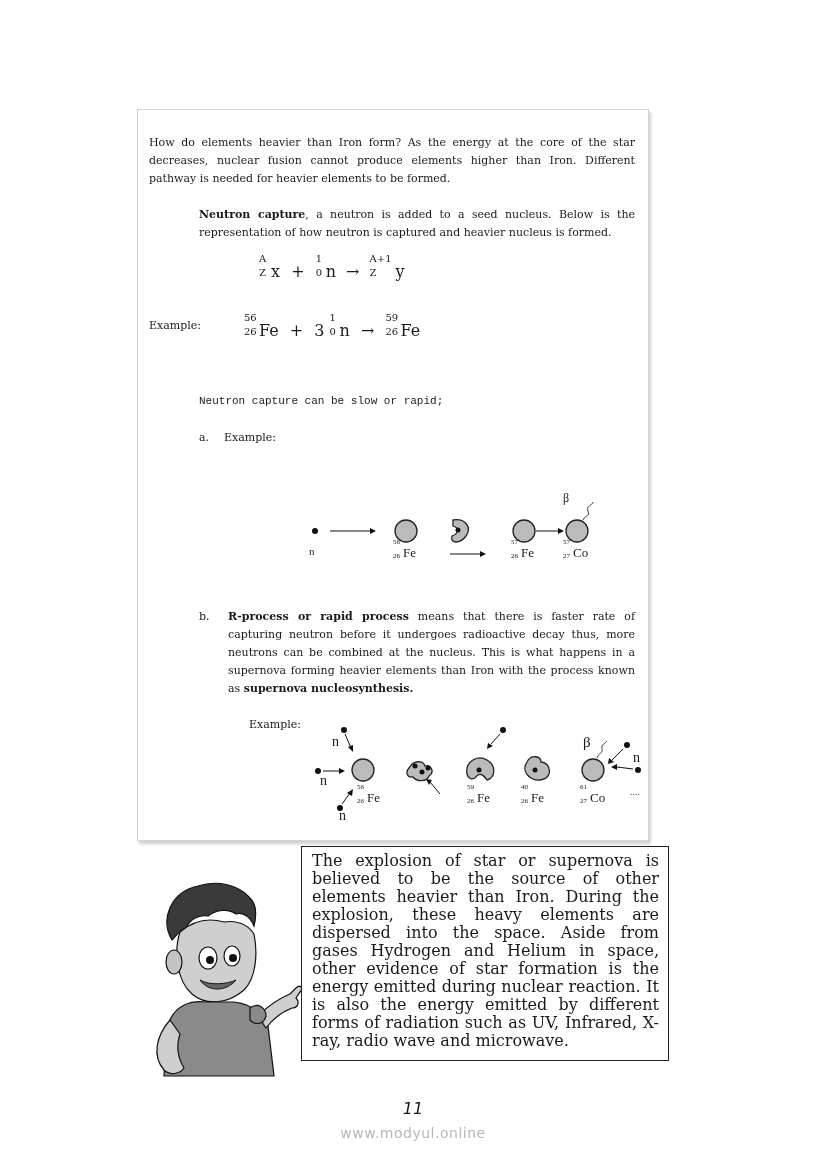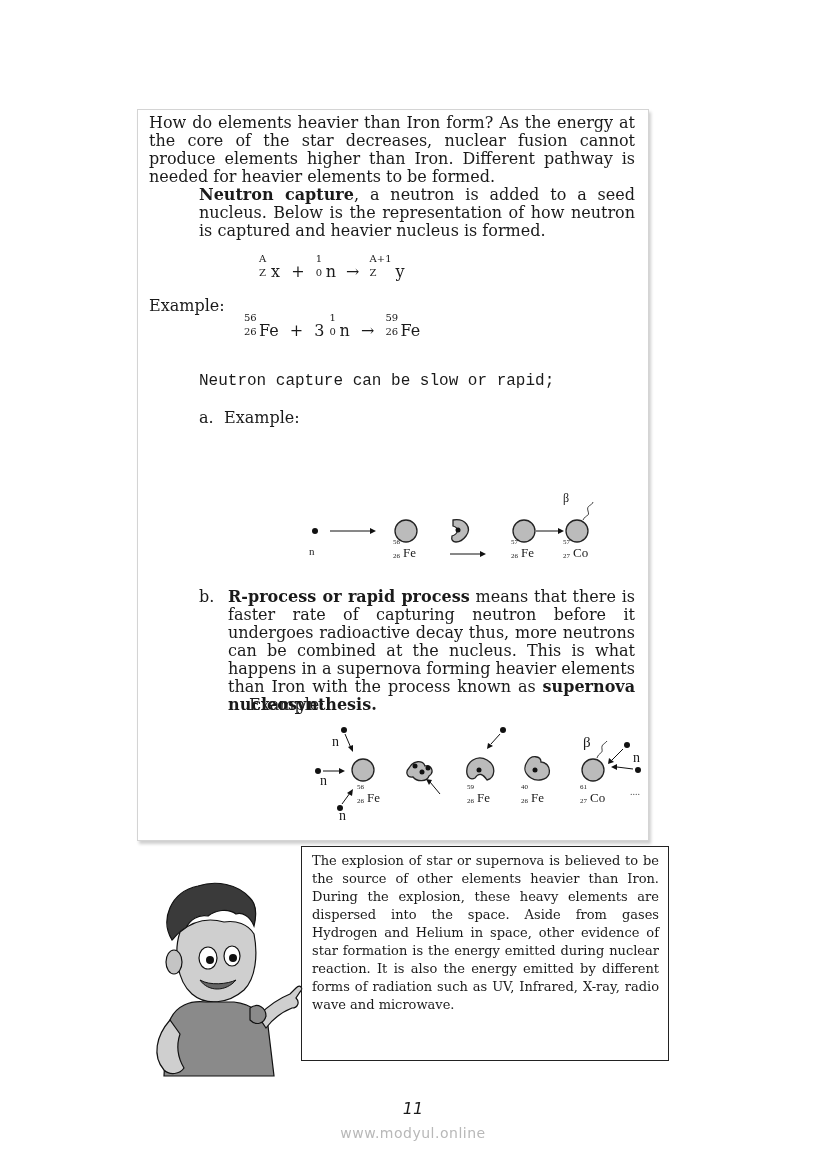--- a/index.html
+++ b/index.html
@@ -1,32 +1,32 @@
 <!DOCTYPE html>
 <html><head>
 <meta charset="utf-8">
 <style>
   html, body { margin: 0; padding: 0; background: #ffffff; }
   body { width: 826px; height: 1169px; position: relative; overflow: hidden;
          font-family: "DejaVu Serif", serif; color: #1a1a1a; }
   .frame { position: absolute; left: 137px; top: 109px; width: 510px; height: 730px;
            border: 1px solid #d4d4d4; box-shadow: 2px 3px 3px #cfcfcf; background:#fff; }
-  .txt { position: absolute; font-size: 16px; line-height: 18px; text-align: justify; }
+  .txt { position: absolute; font-size: 11px; line-height: 18px; text-align: justify; margin-top: 20px; }
   .txt p { margin: 0; }
   b { font-weight: bold; }
   .eq { position: absolute; font-size: 16px; font-family: "DejaVu Serif", serif; }
   .nuc { display: inline-block; position: relative; }
   .nuc .sup, .nuc .sub { position: absolute; left: 0; font-size: 10px; line-height: 10px; }
   .nuc .sup { top: -8px; }
   .nuc .sub { top: 6px; }
   .lbl { position: absolute; font-size: 13px; }
   .diagram { position: absolute; }
   .note { position: absolute; left: 301px; top: 846px; width: 368px; height: 215px;
           border: 1px solid #222; box-sizing: border-box; padding: 5px 9px 0 10px;
-          font-size: 13px; line-height: 18px; text-align: justify; }
+          font-size: 16px; line-height: 18px; text-align: justify; }
   .pagenum { position: absolute; left: 0; width: 826px; top: 1099px; text-align: center;
              font-family: "DejaVu Sans", sans-serif; font-size: 16px; font-style: italic; }
   .watermark { position: absolute; left: 0; width: 826px; top: 1125px; text-align: center;
                font-family: "DejaVu Sans", sans-serif; font-size: 14px; color: #b8b8b8; letter-spacing: 0.5px; }
   .figtext { font-family: "Liberation Serif", serif; }
 </style>
 </head>
 <body>
 
 <div class="frame"></div>

